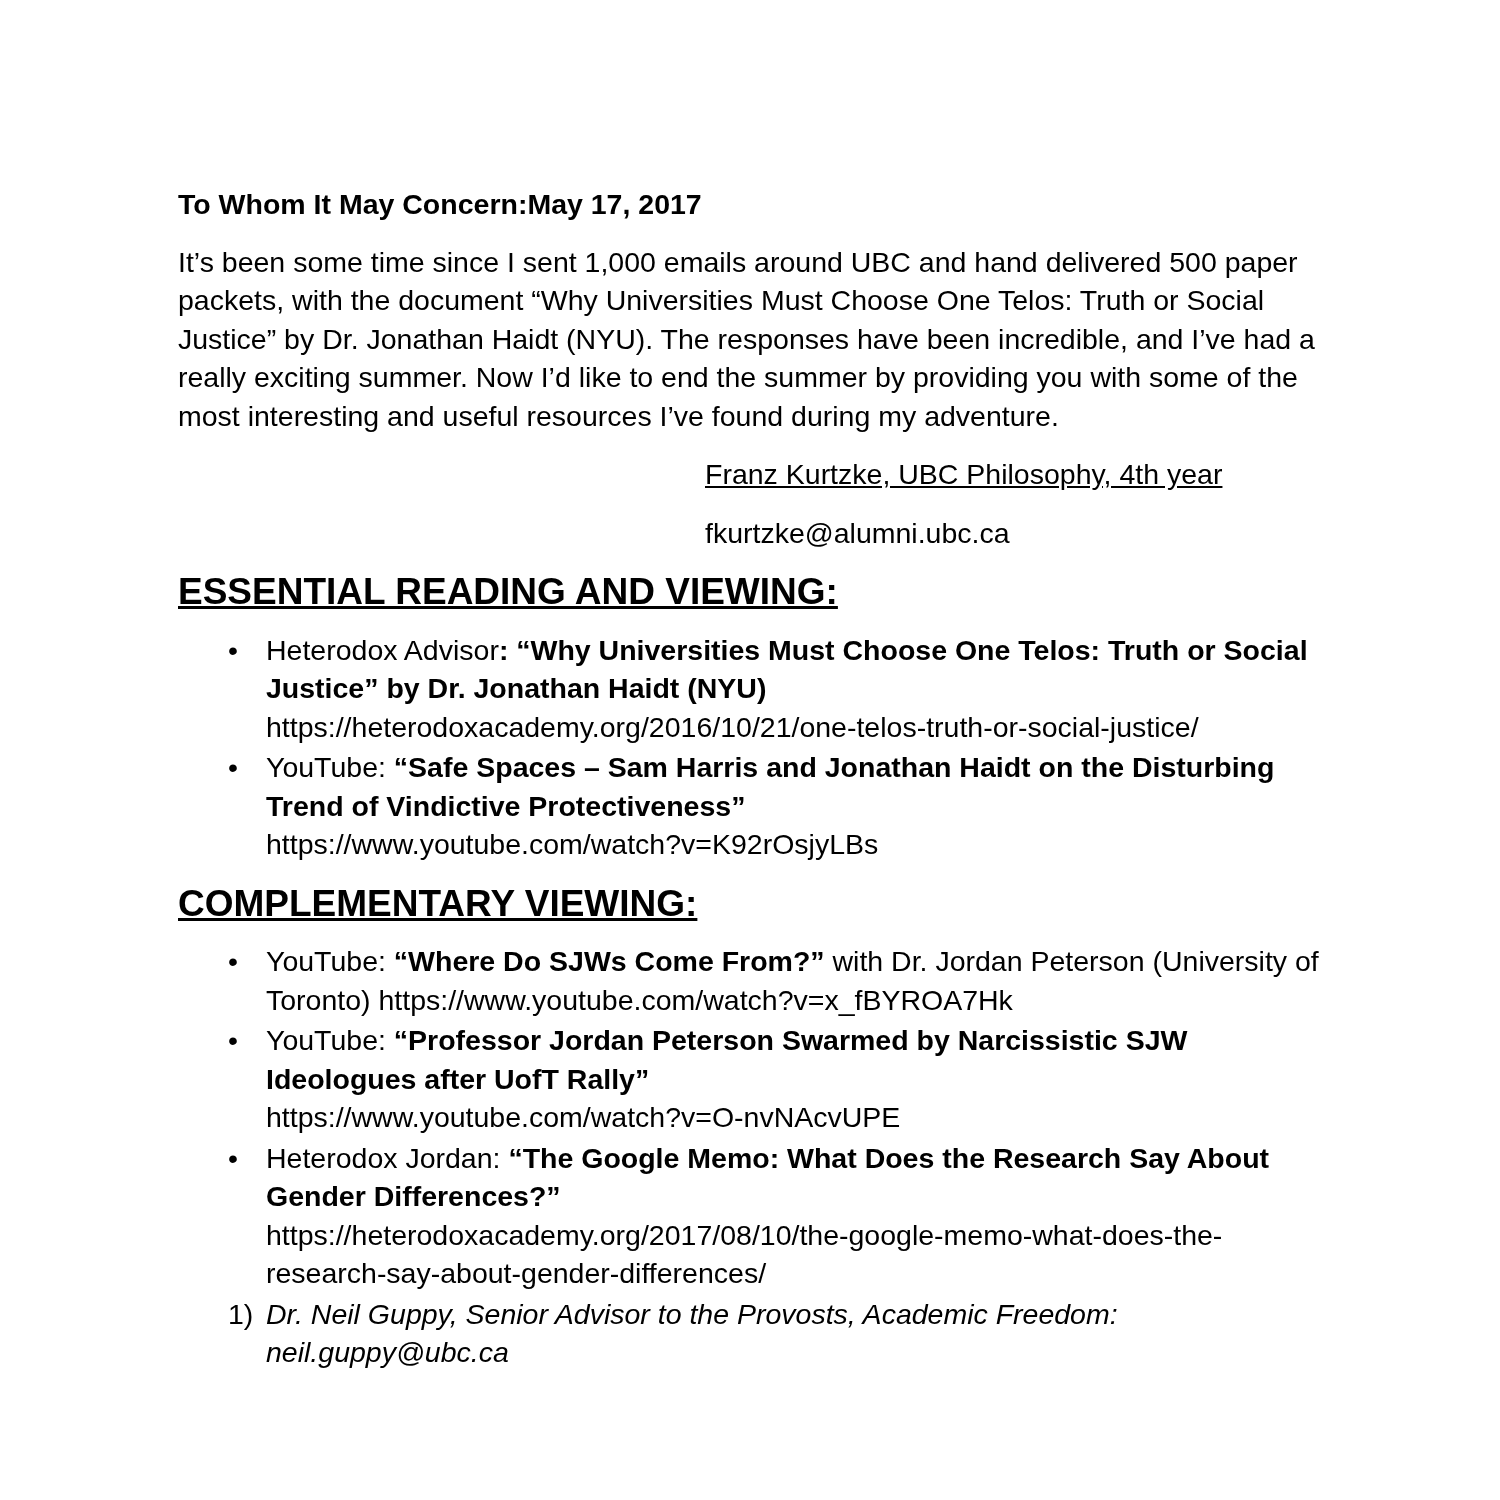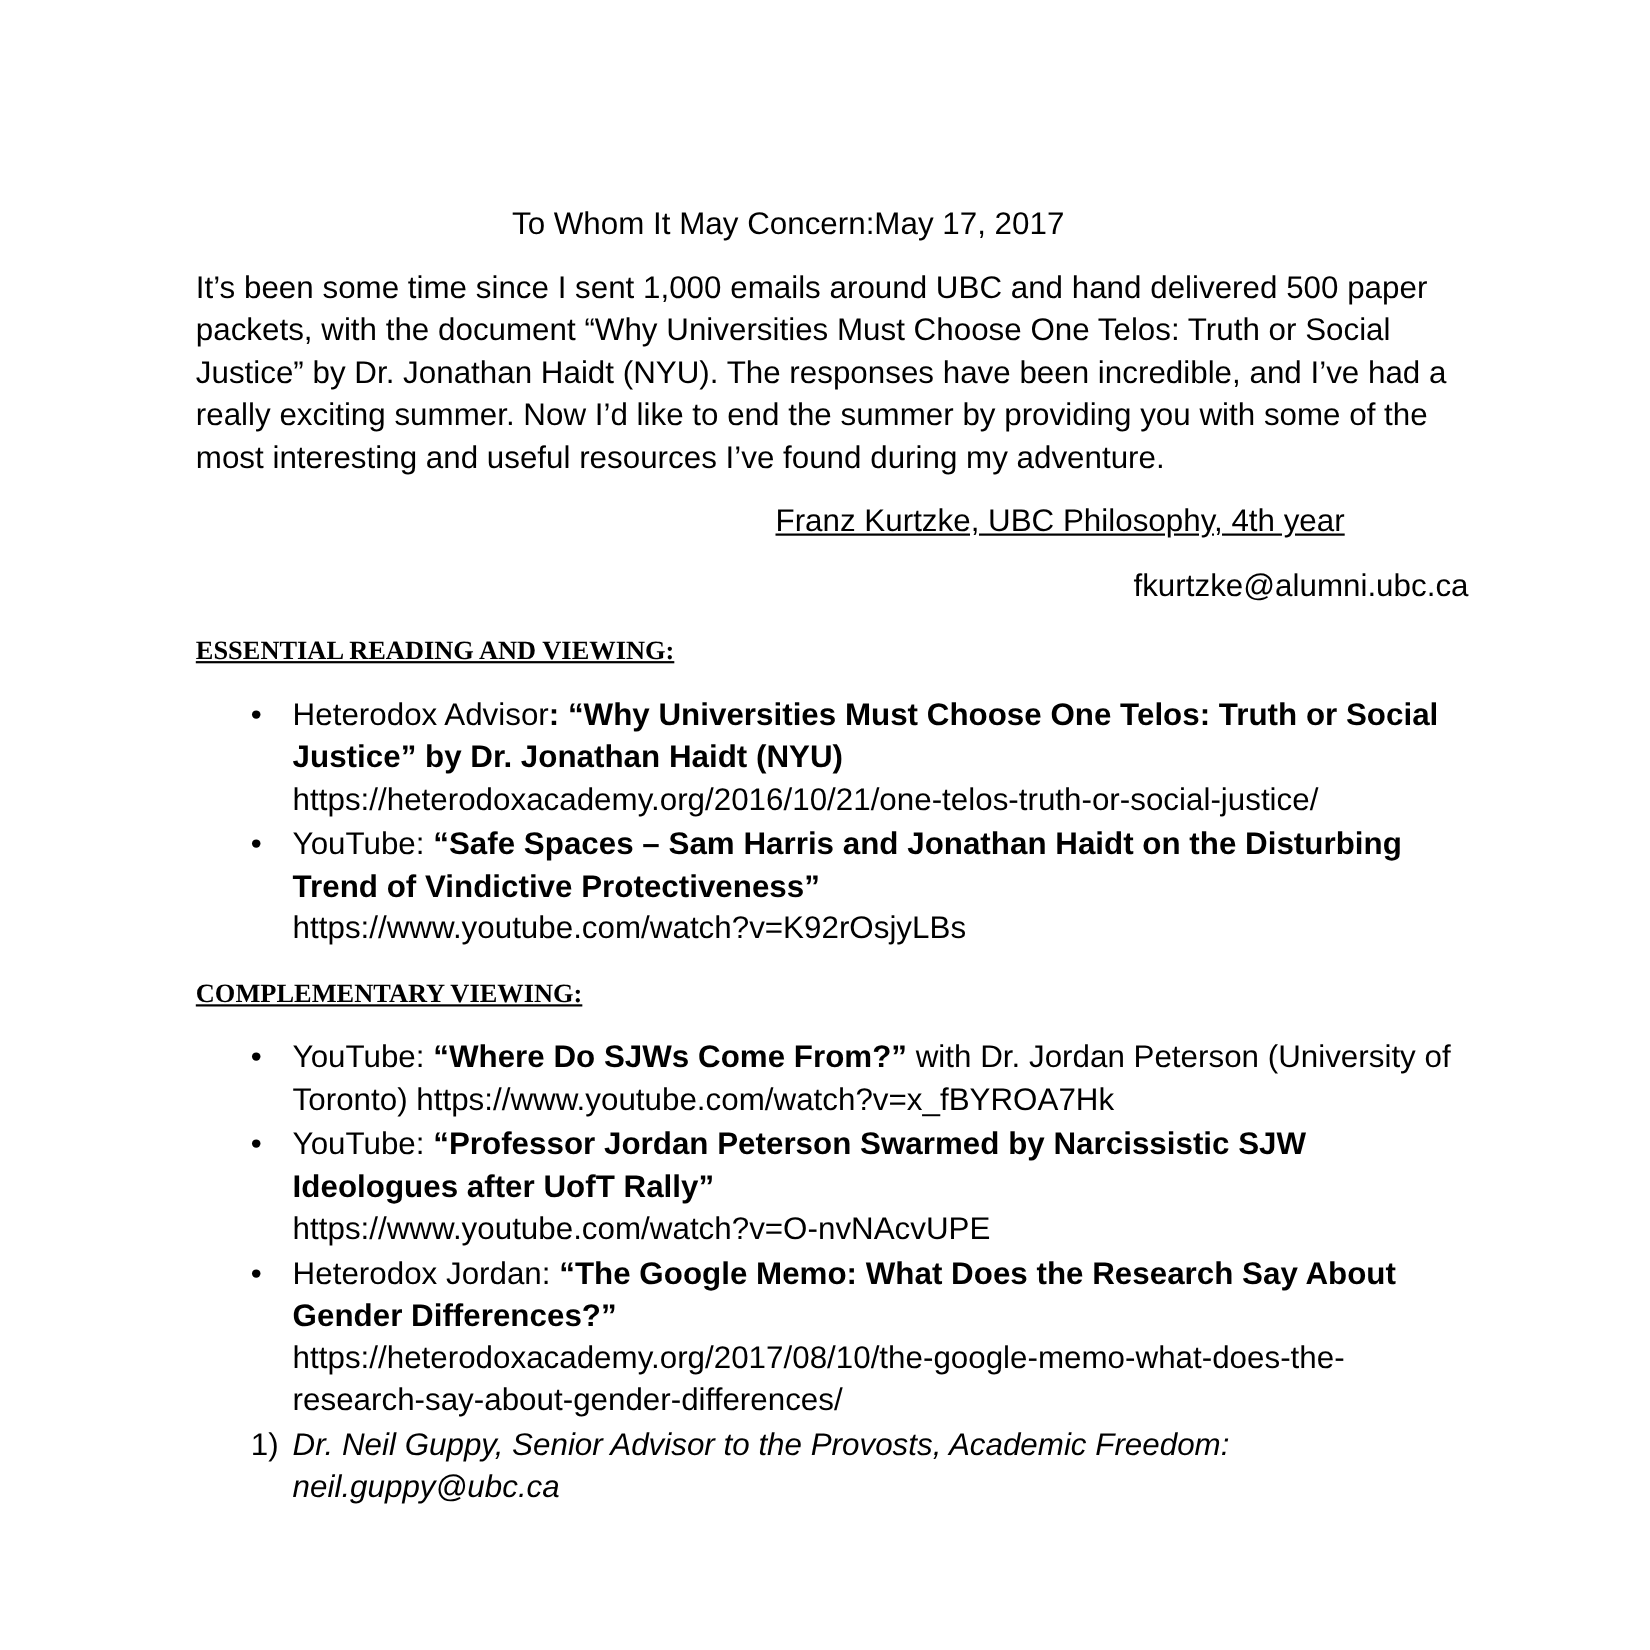--- a/index.html
+++ b/index.html
@@ -15,34 +15,34 @@
     box-sizing: border-box;
     width: 1500px;
     height: 1500px;
     padding: 185px 165px 0 178px;
     font-size: 28.5px;
     line-height: 38.5px;
     overflow: hidden;
   }
   .salutation-row {
     display: flex;
-    justify-content: center;
+    justify-content: flex-start;
     align-items: baseline;
+    font-weight: bold;
   }
   .date { padding-right: 80px; white-space: nowrap; }
   .intro { margin: 19px 0 15px 0; }
   .signature-name { margin: 20px 0 0 527px; text-decoration: underline; }
-  .signature-email { margin: 20px 0 0 527px; text-align: right; }
+  .signature-email { margin: 20px 0 0 527px; }
   .section-heading {
-    font-size: 24px;
+    font-size: 37px;
     font-weight: bold;
     text-decoration: underline;
     margin: 21px 0 19px 0;
     line-height: 38.5px;
-    font-family: Liberation Serif, serif;
   }
   ul.bullets, ol.numbers {
     list-style: none;
     margin: 0;
     padding: 0;
   }
   li.item {
     position: relative;
     padding-left: 88px;
     margin-bottom: 2px;

